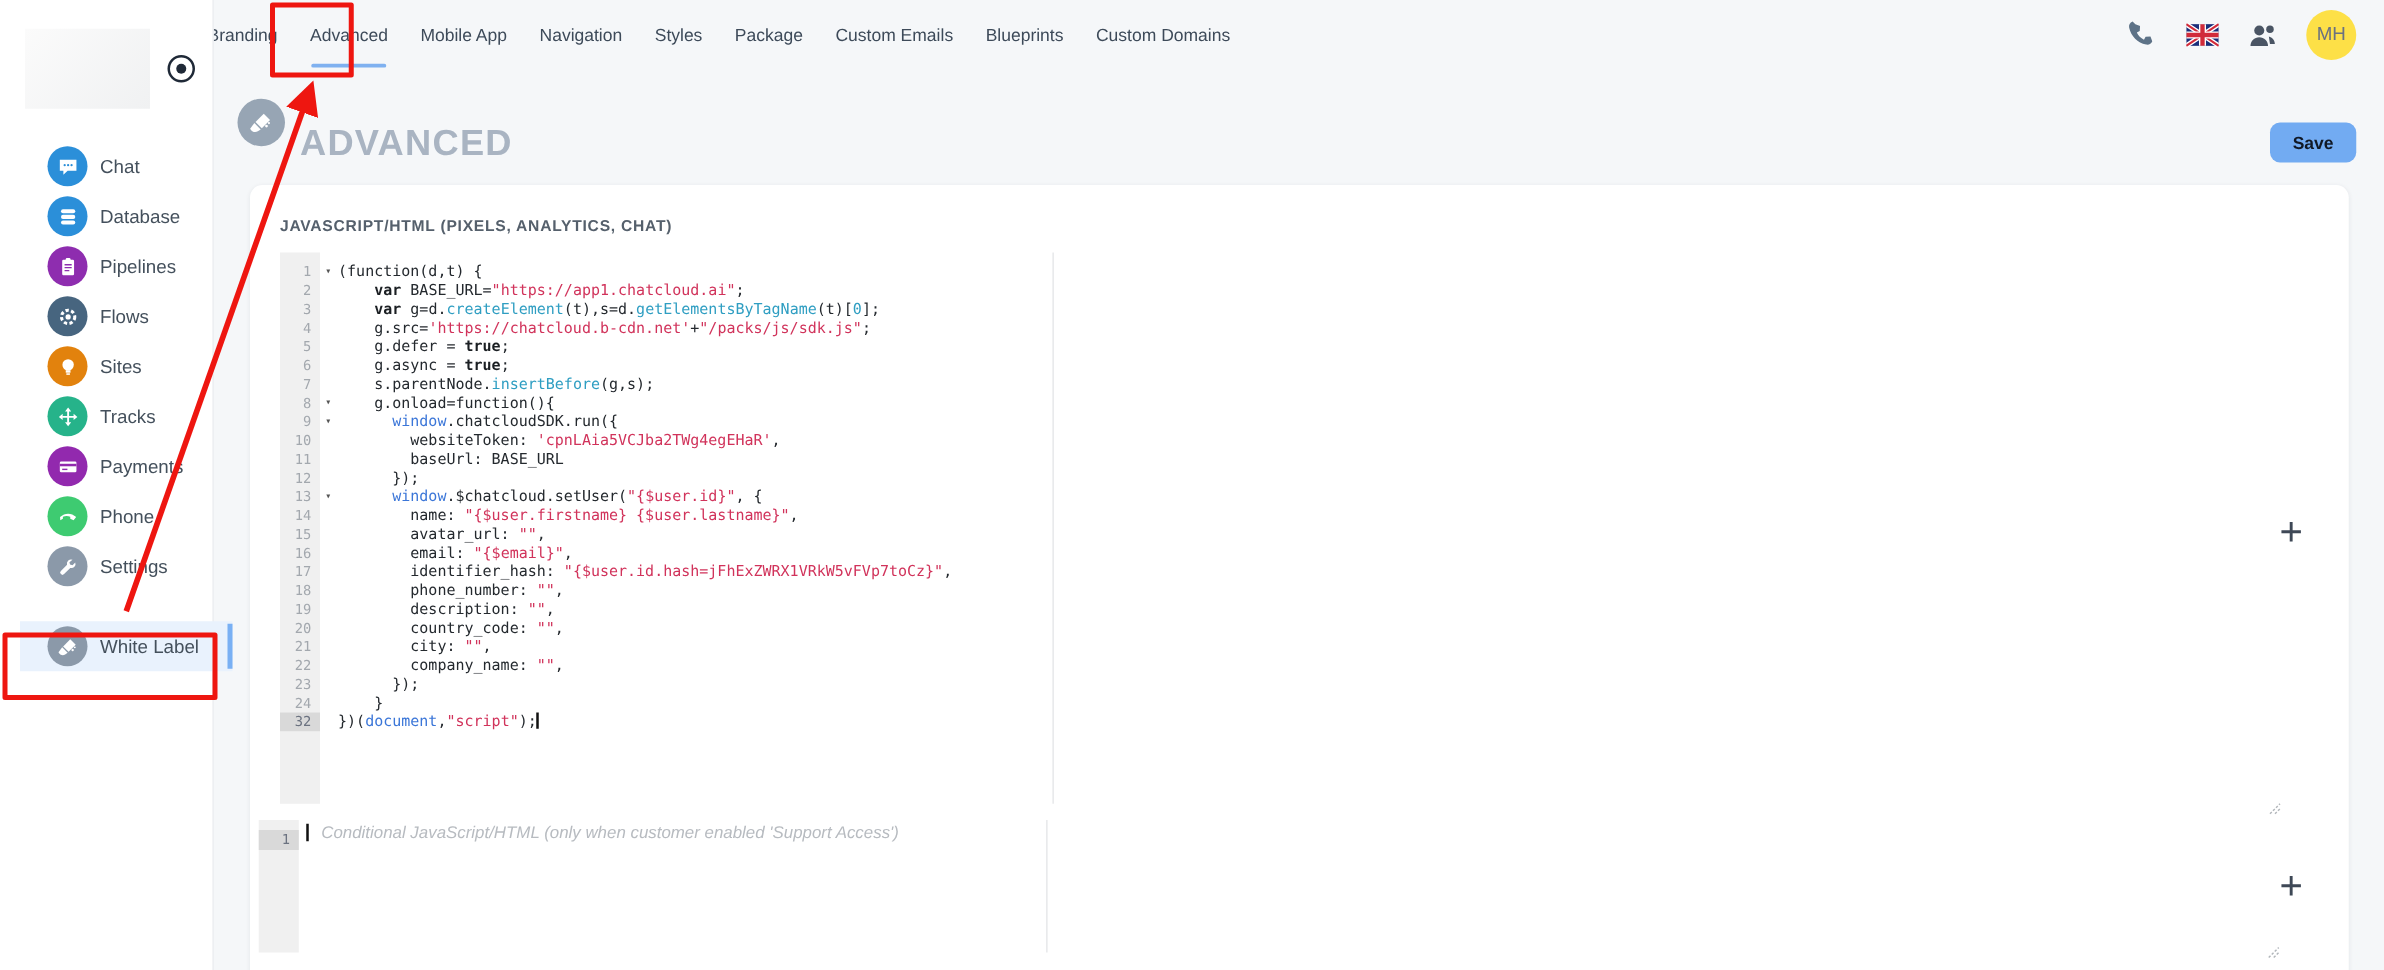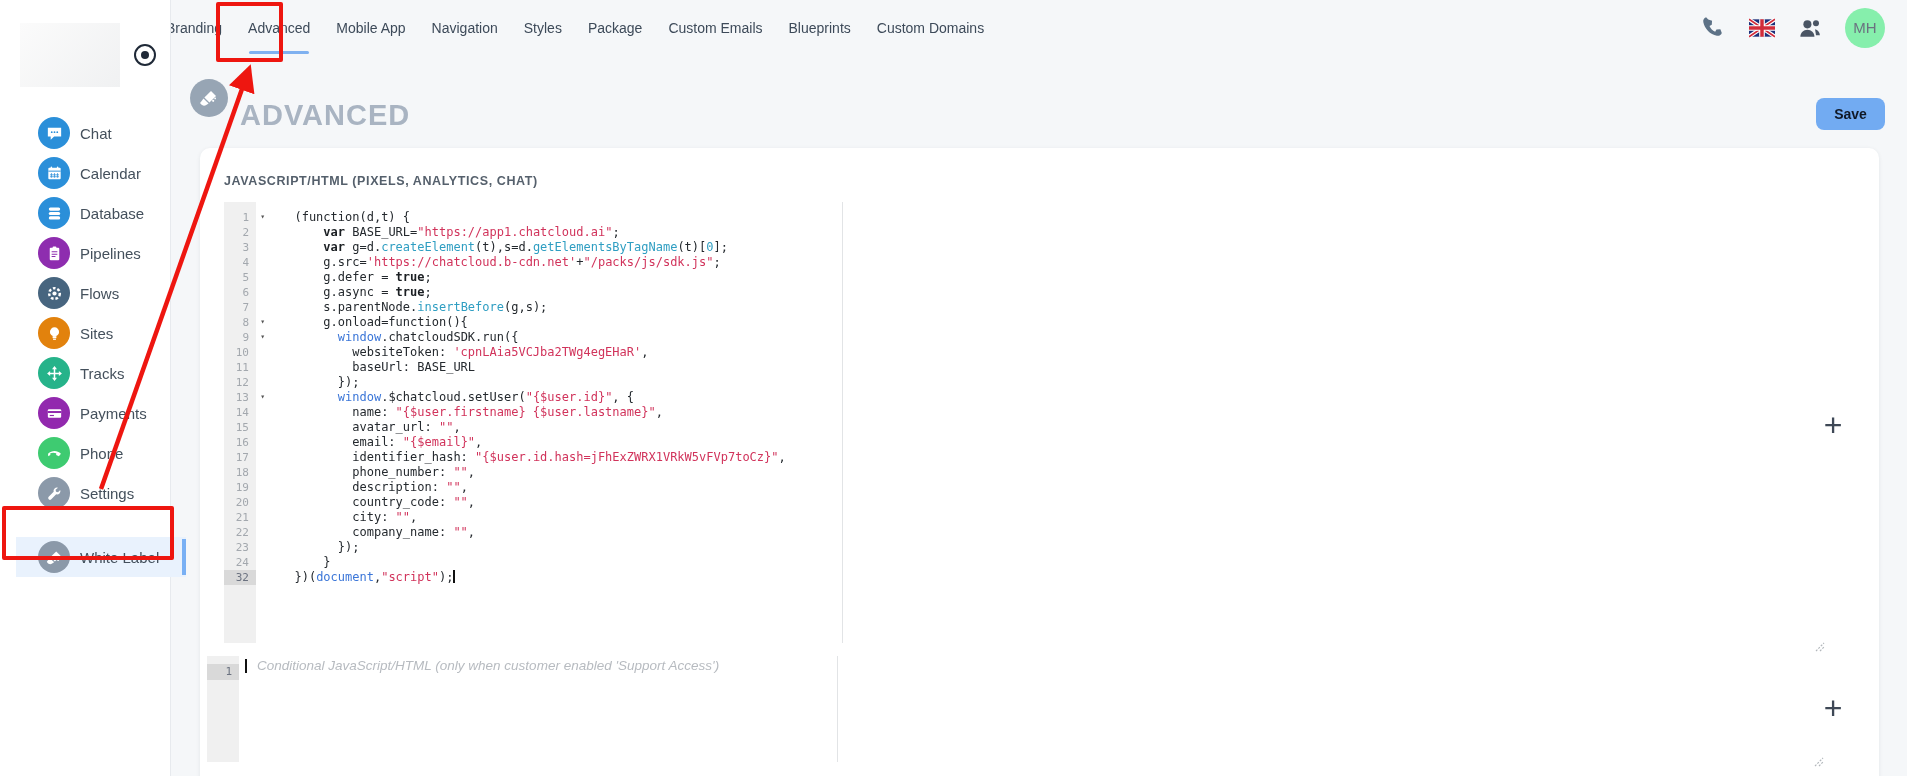--- a/index.html
+++ b/index.html
@@ -27,21 +27,21 @@
   
   .topbar{position:absolute;left:170px;top:0;right:0;height:55px;}
   .tab-bar{position:absolute;left:-4px;top:0;height:55px;display:flex;gap:26px;align-items:center;}
   .tab{position:relative;height:55px;display:flex;align-items:center;font-size:14px;
        color:#3d4a59;cursor:pointer;white-space:nowrap;}
   .tab.active::after{content:'';position:absolute;left:1px;right:1px;bottom:1px;height:3px;
        background:#7fb1f0;border-radius:2px;}
   .top-icons{position:absolute;right:22px;top:0;height:55px;display:flex;align-items:center;gap:22px;}
   .ti{width:26px;height:26px;display:flex;align-items:center;justify-content:center;cursor:pointer;}
   .flag{width:30px;height:20px;}
-  .avatar{width:40px;height:40px;border-radius:50%;background:#86efac;display:flex;align-items:center;
+  .avatar{width:40px;height:40px;border-radius:50%;background:#fde047;display:flex;align-items:center;
           justify-content:center;font-size:15px;color:#6b7280;cursor:pointer;}
 
   
   .page-head-ic{position:absolute;left:190px;top:79px;width:38px;height:38px;border-radius:50%;
           background:#97a5b4;display:flex;align-items:center;justify-content:center;z-index:1;}
   .page-head-ic svg{width:22px;height:22px;}
   .page-title{position:absolute;left:240px;top:80px;font-size:29px;font-weight:bold;
           color:#a9b4c2;letter-spacing:1px;}
   .save-btn{position:absolute;left:1816px;top:98px;width:69px;height:32px;background:#72abf2;
           border:none;border-radius:8px;font-family:inherit;font-size:14px;font-weight:bold;
@@ -56,21 +56,21 @@
         font-size:12px;line-height:15px;}
   .editor1{left:24px;top:54px;width:1592px;height:441px;}
   .editor2{left:7px;top:508px;width:1610px;height:106px;}
   .gutter{position:absolute;left:0;top:0;bottom:0;width:32px;background:#f0f0f0;}
   .gutter-inner{padding-top:8px;}
   .gcell{position:relative;height:15px;font-size:11px;color:#a3a8ae;text-align:right;
         padding-right:7px;box-sizing:border-box;}
   .gcell.hl{background:#d9d9d9;color:#6b7280;}
   .fold{position:absolute;right:-9px;top:2px;font-size:8px;color:#555;line-height:10px;cursor:pointer;}
   .code{position:absolute;left:32px;top:8px;right:0;margin:0;cursor:text;}
-  .cline{height:15px;white-space:pre;padding-left:24px;}
+  .cline{height:15px;white-space:pre;}
   .tk-p{color:#24292e}.tk-kw{color:#1b1f23;font-weight:bold}.tk-str{color:#d1335b}
   .tk-fn{color:#2f9ec2}.tk-bi{color:#3b76d8}.tk-num{color:#2f9ec2}
   .cursor{display:inline-block;width:1.5px;height:13px;background:#111;vertical-align:-2px;}
   .print-margin{position:absolute;top:0;bottom:0;width:1px;background:#e2e4e6;}
   .resize-handle{position:absolute;width:14px;height:14px;cursor:nwse-resize;opacity:.75;}
   .plus-btn{position:absolute;width:34px;height:34px;border:none;background:transparent;
         font-size:32px;font-weight:300;line-height:30px;color:#3e4856;cursor:pointer;padding:0;}
   .e2-row{position:absolute;left:32px;top:2px;right:0;height:16px;padding-left:20px;}
   .e2-cursor{position:absolute;left:6px;top:1px;width:1.5px;height:14px;background:#111;}
   .placeholder{position:absolute;left:18px;top:0;font-family:"Liberation Sans",sans-serif;
@@ -95,32 +95,20 @@
         <div class="nav-item">
           <span class="nav-ic" style="background: rgb(43, 143, 217);">
             <svg viewBox="0 0 20 20">
               <path fill="#fff" d="M3 4h14v9.2H9.6L6 16.6v-3.4H3z"></path>
               <circle cx="7.1" cy="8.6" r=".95" fill="#2b8fd9"></circle>
               <circle cx="10" cy="8.6" r=".95" fill="#2b8fd9"></circle>
               <circle cx="12.9" cy="8.6" r=".95" fill="#2b8fd9"></circle>
             </svg>
           </span>
           <span class="nav-label">Chat</span>
-        </div>
-        <div class="nav-item">
-          <span class="nav-ic" style="background: rgb(43, 143, 217);">
-            <svg viewBox="0 0 20 20">
-              <rect x="3.5" y="4" width="13" height="12" rx="1" fill="#fff"></rect>
-              <path d="M3.5 7.5h13" stroke="#2b8fd9" stroke-width="1"></path>
-              <path d="M6.8 9.6v4.8M10 9.6v4.8M13.2 9.6v4.8M5.2 11.4h9.6M5.2 13.4h9.6" stroke="#2b8fd9" stroke-width=".8"></path>
-              <rect x="6" y="2.7" width="1.4" height="2.4" rx=".6" fill="#fff"></rect>
-              <rect x="12.6" y="2.7" width="1.4" height="2.4" rx=".6" fill="#fff"></rect>
-            </svg>
-          </span>
-          <span class="nav-label">Calendar</span>
         </div>
         <div class="nav-item">
           <span class="nav-ic" style="background: rgb(43, 143, 217);">
             <svg viewBox="0 0 20 20">
               <g fill="#fff">
                 <rect x="4" y="3.6" width="12" height="3.4" rx="1.7"></rect>
                 <rect x="4" y="8.3" width="12" height="3.4" rx="1.7"></rect>
                 <rect x="4" y="13" width="12" height="3.4" rx="1.7"></rect>
               </g>
             </svg>

